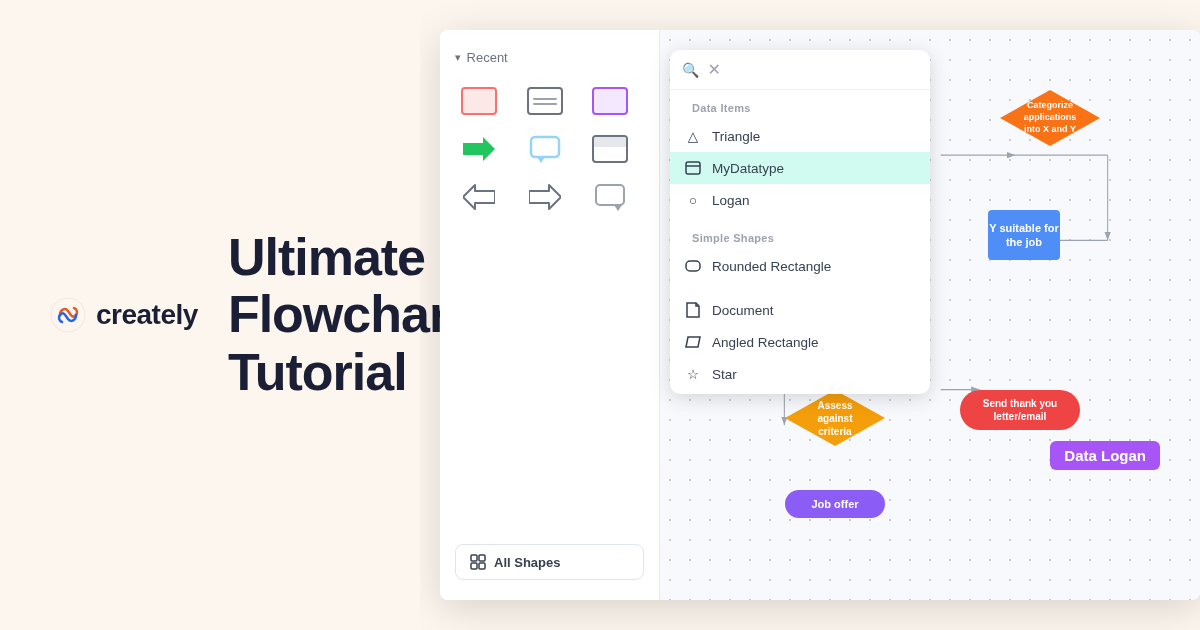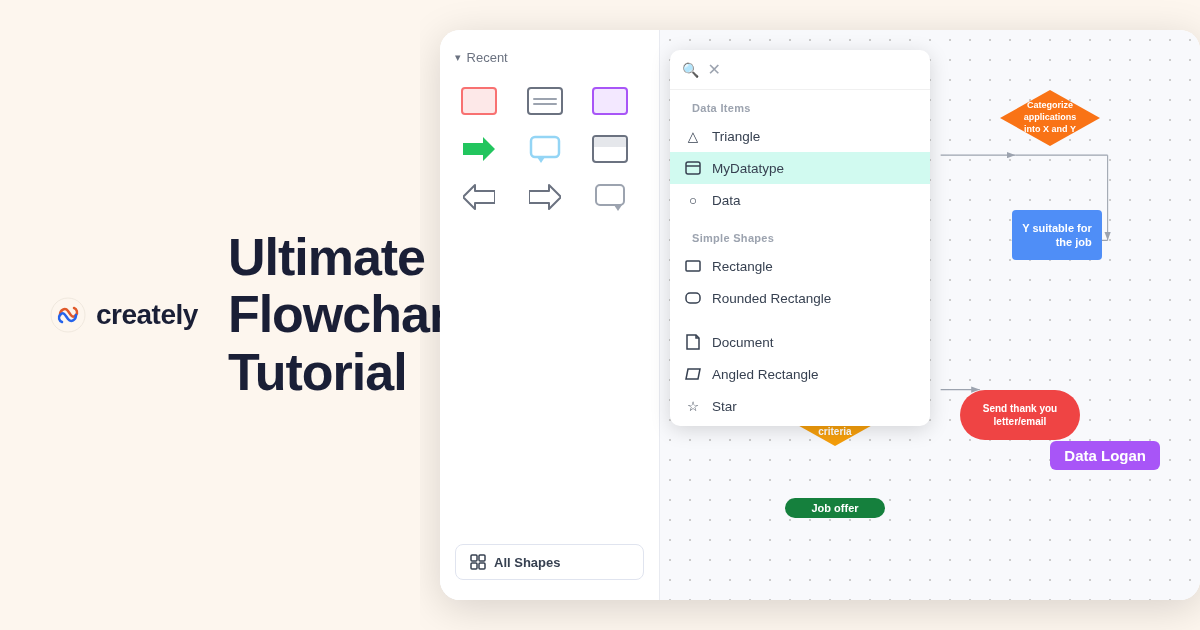--- a/index.html
+++ b/index.html
@@ -56,21 +56,21 @@
     }
 
     
     .canvas-area {
       position: absolute;
       top: 30px;
       left: 20px;
       right: 0;
       bottom: 30px;
       background: #ffffff;
-      border-radius: 20px;
+      border-radius: 8px;
       box-shadow: 0 8px 40px rgba(0,0,0,0.15);
       overflow: hidden;
     }
 
     
     .canvas-bg {
       position: absolute;
       inset: 0;
       background-image: radial-gradient(circle, #ccc 1px, transparent 1px);
       background-size: 20px 20px;
@@ -325,44 +325,42 @@
       top: 60px;
       left: 340px;
       clip-path: polygon(50% 0%, 100% 50%, 50% 100%, 0% 50%);
       font-size: 10px;
     }
 
     .fc-blue-rect2 {
       background: #4f8ef7;
       color: white;
       border-radius: 4px;
-      width: 90px;
+      width: 72px;
       height: 50px;
       top: 180px;
-      left: 352px;
-      text-align: right;
+      left: 328px;
     }
 
     .fc-red-pill {
-      background: #15803d;
+      background: #8b5cf6;
       color: white;
       border-radius: 25px;
       width: 100px;
-      height: 20px;
+      height: 28px;
       top: 460px;
       left: 125px;
-      margin-top: 8px;
     }
 
     .fc-red-pill2 {
       background: #ef4444;
       color: white;
       border-radius: 25px;
       width: 120px;
-      height: 50px;
+      height: 40px;
       top: 360px;
       left: 300px;
     }
 
     
     .mark-smith-label {
       position: absolute;
       top: 230px;
       left: 80px;
       background: #22c55e;
@@ -501,33 +499,25 @@
           <span class="item-icon">
             <svg width="16" height="14" viewBox="0 0 16 14">
                 <rect x="1" y="1" width="14" height="12" rx="2" fill="none" stroke="#374151" stroke-width="1.5"></rect>
                 <line x1="1" y1="5" x2="15" y2="5" stroke="#374151" stroke-width="1.5"></line>
               </svg>
           </span>
           <span>MyDatatype</span>
         </div>
         <div class="dropdown-item">
           <span class="item-icon">○</span>
-          <span>Data</span>
+          <span>Logan</span>
         </div>
       </div>
       <div class="dropdown-section">
         <div class="dropdown-section-label">Simple Shapes</div>
-        <div class="dropdown-item">
-          <span class="item-icon">
-            <svg width="16" height="12" viewBox="0 0 16 12">
-                <rect x="1" y="1" width="14" height="10" rx="1" fill="none" stroke="#374151" stroke-width="1.5"></rect>
-              </svg>
-          </span>
-          <span>Rectangle</span>
-        </div>
         <div class="dropdown-item">
           <span class="item-icon">
             <svg width="16" height="12" viewBox="0 0 16 12">
                 <rect x="1" y="1" width="14" height="10" rx="4" fill="none" stroke="#374151" stroke-width="1.5"></rect>
               </svg>
           </span>
           <span>Rounded Rectangle</span>
         </div>
       </div>
       <div class="dropdown-section">

